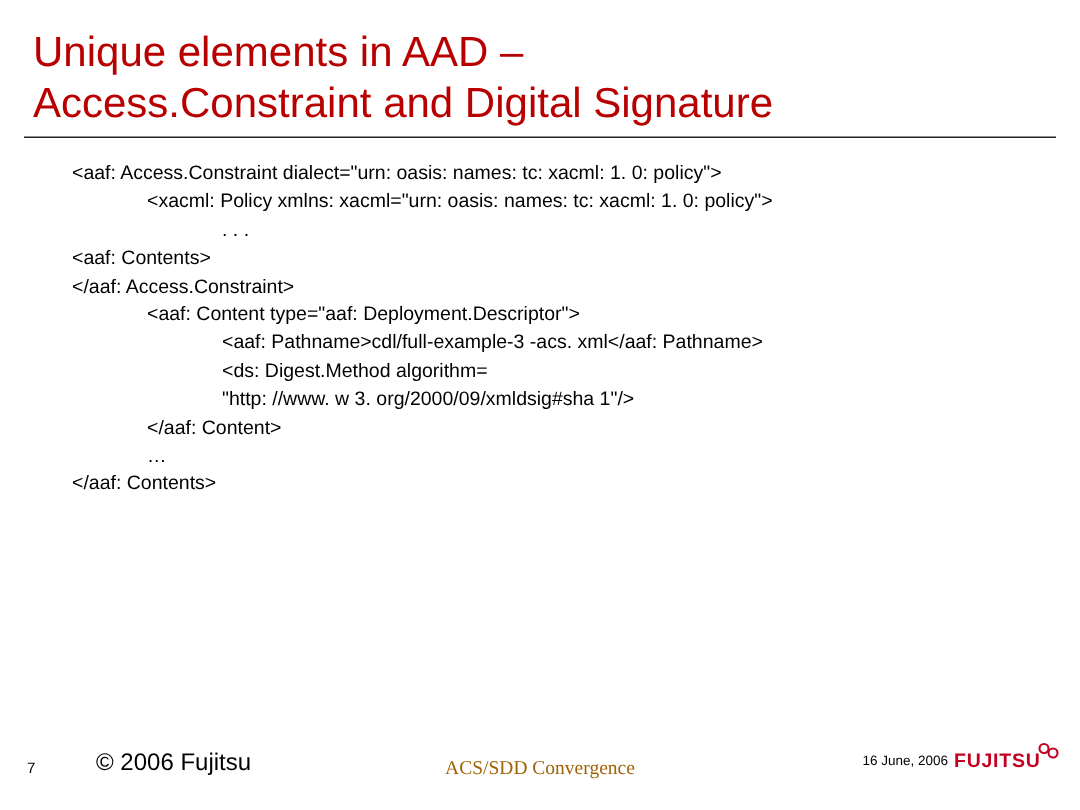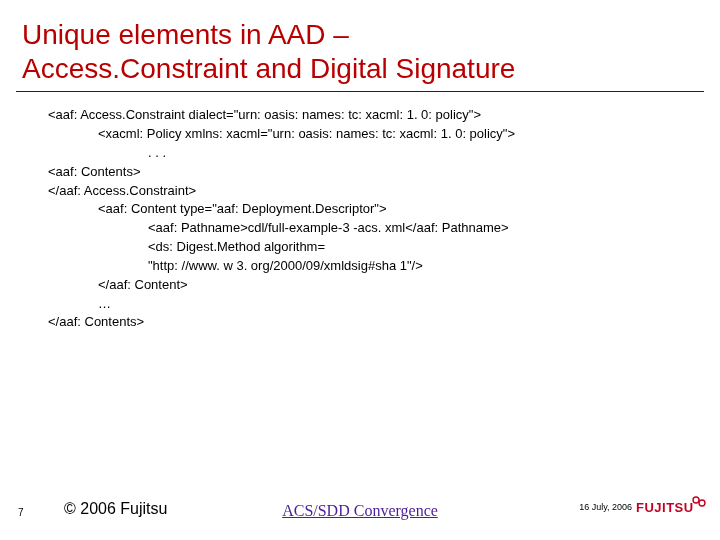--- a/index.html
+++ b/index.html
@@ -62,23 +62,22 @@
     font-size: 16px;
     color: #000;
     margin-left: 24px;
   }
   .center-title {
     position: absolute;
     left: 50%;
     transform: translateX(-50%);
     bottom: 10px;
     font-family: "Times New Roman", Times, serif;
-    font-size: 16px;
-    color: #4c1d95;
-    text-decoration: underline;
+    font-size: 13px;
+    color: #a16207;
   }
   .date {
     position: absolute;
     right: 88px;
     bottom: 18px;
     font-size: 9px;
     color: #000;
   }
   .logo {
     position: absolute;
@@ -109,21 +108,21 @@
     <div class="l2">"http: //www. w 3. org/2000/09/xmldsig#sha 1"/&gt;</div>
     <div class="l1">&lt;/aaf: Content&gt;</div>
     <div class="l1">…</div>
     <div class="l0">&lt;/aaf: Contents&gt;</div>
   </div>
 
   <div class="footer">
     <div class="page-num">7</div>
     <div class="copyright">© 2006 Fujitsu</div>
     <div class="center-title">ACS/SDD Convergence</div>
-    <div class="date">16 July, 2006</div>
+    <div class="date">16 June, 2006</div>
     <div class="logo">
       <svg width="70" height="24" viewBox="0 0 70 24">
         <g fill="#c40022">
           <text x="0" y="18" font-family="Arial, Helvetica, sans-serif" font-size="13" font-weight="bold" letter-spacing="0.5">FUJITSU</text>
           <circle cx="60" cy="6" r="3" fill="none" stroke="#c40022" stroke-width="1.4"></circle>
           <circle cx="66" cy="9" r="3" fill="none" stroke="#c40022" stroke-width="1.4"></circle>
         </g>
       </svg>
     </div>
   </div>

